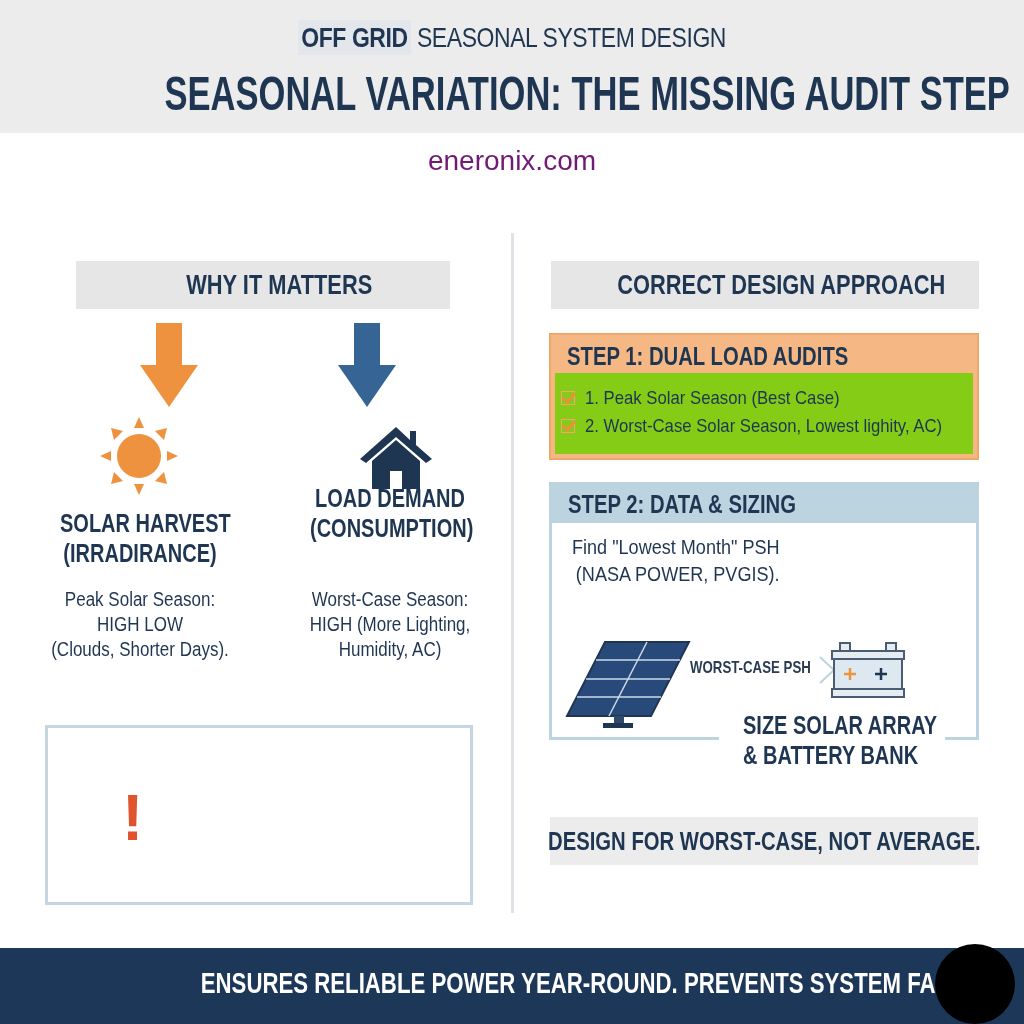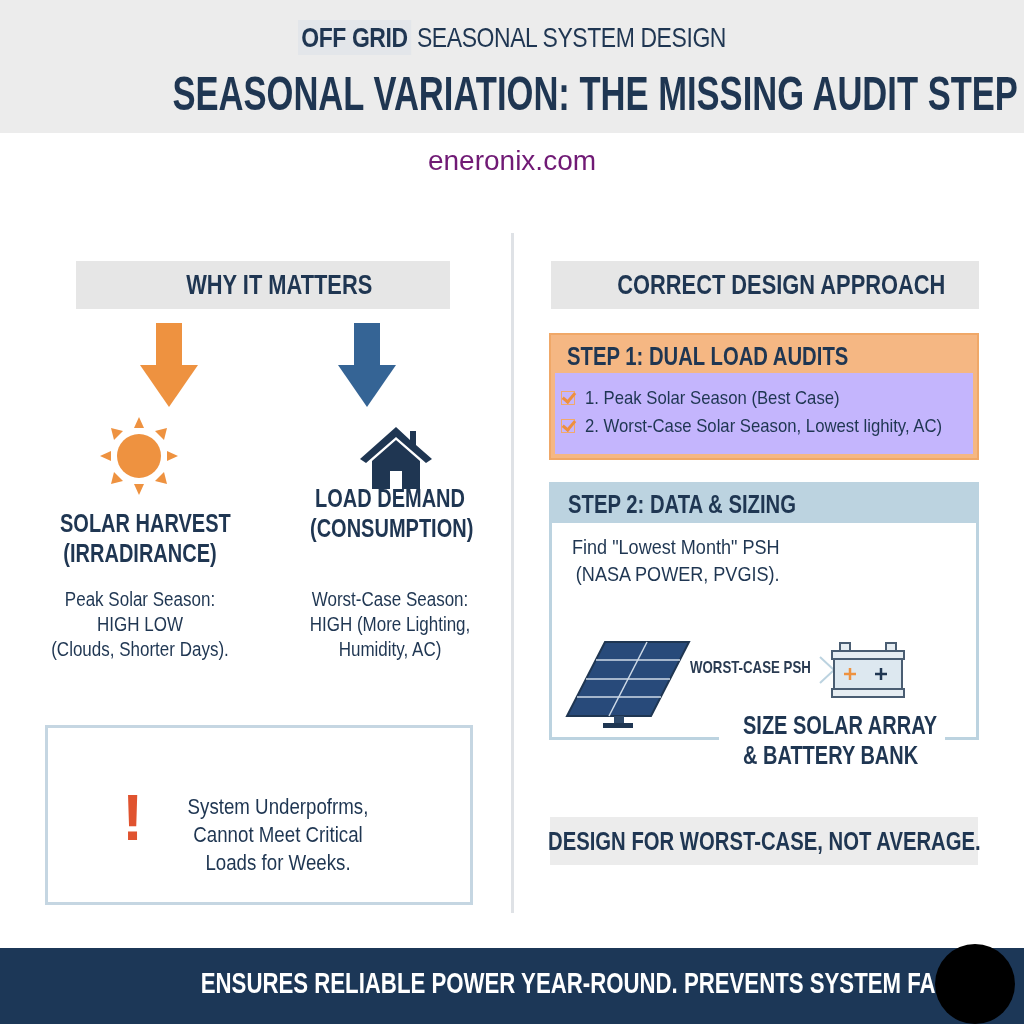--- a/index.html
+++ b/index.html
@@ -5,21 +5,21 @@
   * { box-sizing: border-box; margin: 0; padding: 0; }
   html, body { width: 1024px; height: 1024px; overflow: hidden; background: #ffffff; }
   body { position: relative; font-family: "Liberation Sans", "DejaVu Sans", sans-serif; color: #1f3652; }
 
   
   .header { position: absolute; left: 0; top: 0; width: 1024px; height: 133px; background: #ececec; }
   .kicker { position: absolute; left: 0; width: 1024px; top: 22px; text-align: center; font-size: 28px; font-weight: bold; color: #1f3652; letter-spacing: -0.5px; }
   .kicker .hl { background: #e3e6ea; padding: 2px 4px; }
   .kicker .rest { font-weight: normal; }
   .kicker-inner { display: inline-block; transform: scaleX(0.82); white-space: nowrap; }
-  .title { position: absolute; left: 0; width: 1024px; top: 66px; text-align: center; font-size: 48px; font-weight: bold; color: #1f3652; white-space: nowrap; padding-left: 8px; }
+  .title { position: absolute; left: 0; width: 1024px; top: 66px; text-align: center; font-size: 48px; font-weight: bold; color: #1f3652; white-space: nowrap; }
   .title span { display: inline-block; transform: scaleX(0.72); }
   .site { position: absolute; left: 0; width: 1024px; top: 145px; text-align: center; font-size: 28px; color: #701a75; }
 
   .divider { position: absolute; left: 511px; top: 233px; width: 3px; height: 680px; background: #dfe2e6; }
 
   
   .section-head { position: absolute; height: 48px; background: #e6e6e6; display: flex; align-items: center; justify-content: center; font-size: 28px; font-weight: bold; color: #1f3652; white-space: nowrap; padding-left: 33px; }
   .section-head span { display: inline-block; transform: scaleX(0.78); }
 
   .arrow { position: absolute; }
@@ -33,21 +33,21 @@
   .danger-box { position: absolute; left: 45px; top: 725px; width: 428px; height: 180px; border: 3px solid #c5d6e2; background: #fff; }
   .danger-title { position: absolute; left: 0; width: 100%; top: 22px; text-align: center; font-size: 25px; font-weight: bold; white-space: nowrap; }
   .danger-title span { display: inline-block; transform: scaleX(0.8); }
   .danger-mark { position: absolute; left: 74px; top: 58px; width: 14px; font-size: 64px; font-weight: bold; color: #e0532f; line-height: 64px; }
   .danger-text { position: absolute; left: 110px; top: 65px; width: 240px; text-align: center; font-size: 22px; line-height: 28px; white-space: nowrap; }
   .danger-text span { display: block; transform: scaleX(0.85); }
 
   
   .step1 { position: absolute; left: 549px; top: 333px; width: 430px; height: 127px; background: #f5b783; border: 2px solid #f0a868; }
   .step1-head { position: absolute; left: 16px; top: 6px; font-size: 26px; font-weight: bold; white-space: nowrap; transform-origin: left center; transform: scaleX(0.78); }
-  .step1-body { position: absolute; left: 4px; top: 38px; right: 4px; bottom: 4px; background: #c4b5fd; }
+  .step1-body { position: absolute; left: 4px; top: 38px; right: 4px; bottom: 4px; background: #84cc16; }
   .check-item { position: absolute; left: 6px; font-size: 19px; white-space: nowrap; display: flex; align-items: center; }
   .check-item .cb { width: 14px; height: 14px; border: 1.5px solid #f2a96a; position: relative; margin-right: 10px; flex-shrink: 0; }
   .check-item .cb::after { content: ""; position: absolute; left: 3px; top: -2px; width: 5px; height: 10px; border-right: 3px solid #ee8f3f; border-bottom: 3px solid #ee8f3f; transform: rotate(40deg); }
   .check-item .txt { display: inline-block; transform-origin: left center; transform: scaleX(0.88); }
 
   .step2 { position: absolute; left: 549px; top: 482px; width: 430px; height: 258px; border: 3px solid #bcd3e0; border-bottom: none; text-align: right; }
   .step2::after { content: ""; position: absolute; left: -3px; bottom: 0; width: 170px; height: 3px; background: #bcd3e0; }
   .step2-base-r { position: absolute; left: 945px; top: 737px; width: 34px; height: 3px; background: #bcd3e0; }
   .step2-head { position: absolute; left: 0; top: 0; width: 100%; height: 38px; background: #bcd3e0; }
   .step2-head span { position: absolute; left: 16px; top: 4px; font-size: 26px; font-weight: bold; white-space: nowrap; transform-origin: left center; transform: scaleX(0.78); }
@@ -129,25 +129,20 @@
   <span>(Clouds, Shorter Days).</span>
 </div>
 <div class="col-desc" style="left:280px; top:587px; width:220px;">
   <span>Worst-Case Season:</span>
   <span>HIGH (More Lighting,</span>
   <span>Humidity, AC)</span>
 </div>
 
 <div class="danger-box">
   <div class="danger-mark">!</div>
-  <div class="danger-text">
-    <span>System Underpofrms,</span>
-    <span>Cannot Meet Critical</span>
-    <span>Loads for Weeks.</span>
-  </div>
 </div>
 
 <div class="section-head" style="left:551px; top:261px; width:428px;">
     <span>CORRECT DESIGN APPROACH</span>
   </div>
 
 <div class="step1">
   <div class="step1-head">STEP 1: DUAL LOAD AUDITS</div>
   <div class="step1-body">
     <div class="check-item" style="top:14px;">

